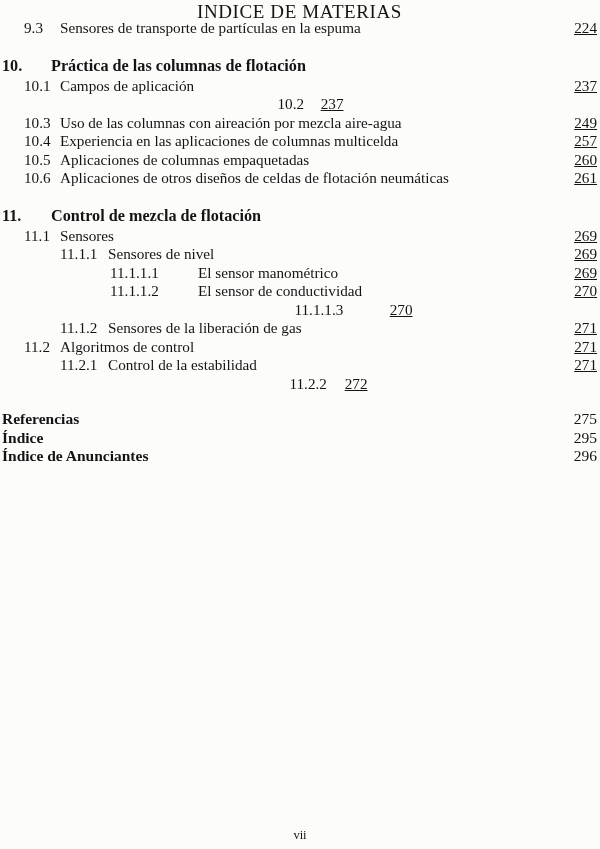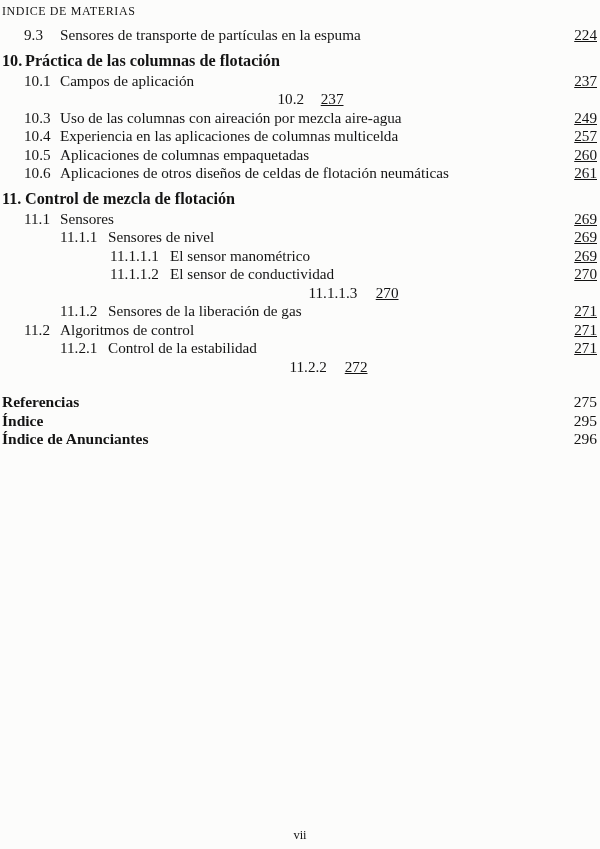--- a/index.html
+++ b/index.html
@@ -11,42 +11,42 @@
   .page {
     position: relative;
     width: 600px;
     height: 849px;
     background: #fcfcfb;
     color: #141414;
     padding: 4px 3px 0 2px;
     overflow: hidden;
   }
   .running-head {
-    font-size: 12px;
+    text-align: center;
+    font-size: 19px;
     line-height: 15px;
     letter-spacing: 0.6px;
-    margin-bottom: 7px;
   }
   .row {
     display: flex;
     align-items: baseline;
     font-size: 15.2px;
     line-height: 18.5px;
     justify-content: center;
   }
   .row .num   { flex: 0 0 auto; }
   .row .title { flex: 1 1 auto; padding-right: 10px; }
   .row .pg    { flex: 0 0 auto; min-width: 30px; text-align: right; text-decoration: underline; }
 
-  .lvl0 { font-weight: bold; font-size: 16.2px; line-height: 21px; margin-top: 6px; }
+  .lvl0 { font-weight: bold; font-size: 16.2px; line-height: 21px; margin-top: 18px; gap: 26px; }
   .lvl0 .num { width: 23px; }
 
   .lvl1 { padding-left: 22px; }  .lvl1 .num { width: 36px; }
   .lvl2 { padding-left: 58px; }  .lvl2 .num { width: 48px; }
-  .lvl3 { padding-left: 108px; } .lvl3 .num { width: 60px; }
+  .lvl3 { padding-left: 108px; gap: 28px; } .lvl3 .num { width: 60px; }
 
   #backmatter { margin-top: 17px; }
   .bm-row {
     display: flex;
     align-items: baseline;
     font-weight: bold;
     font-size: 15.5px;
     line-height: 18.5px;
   }
   .bm-row .title { flex: 1 1 auto; padding-right: 10px; }

